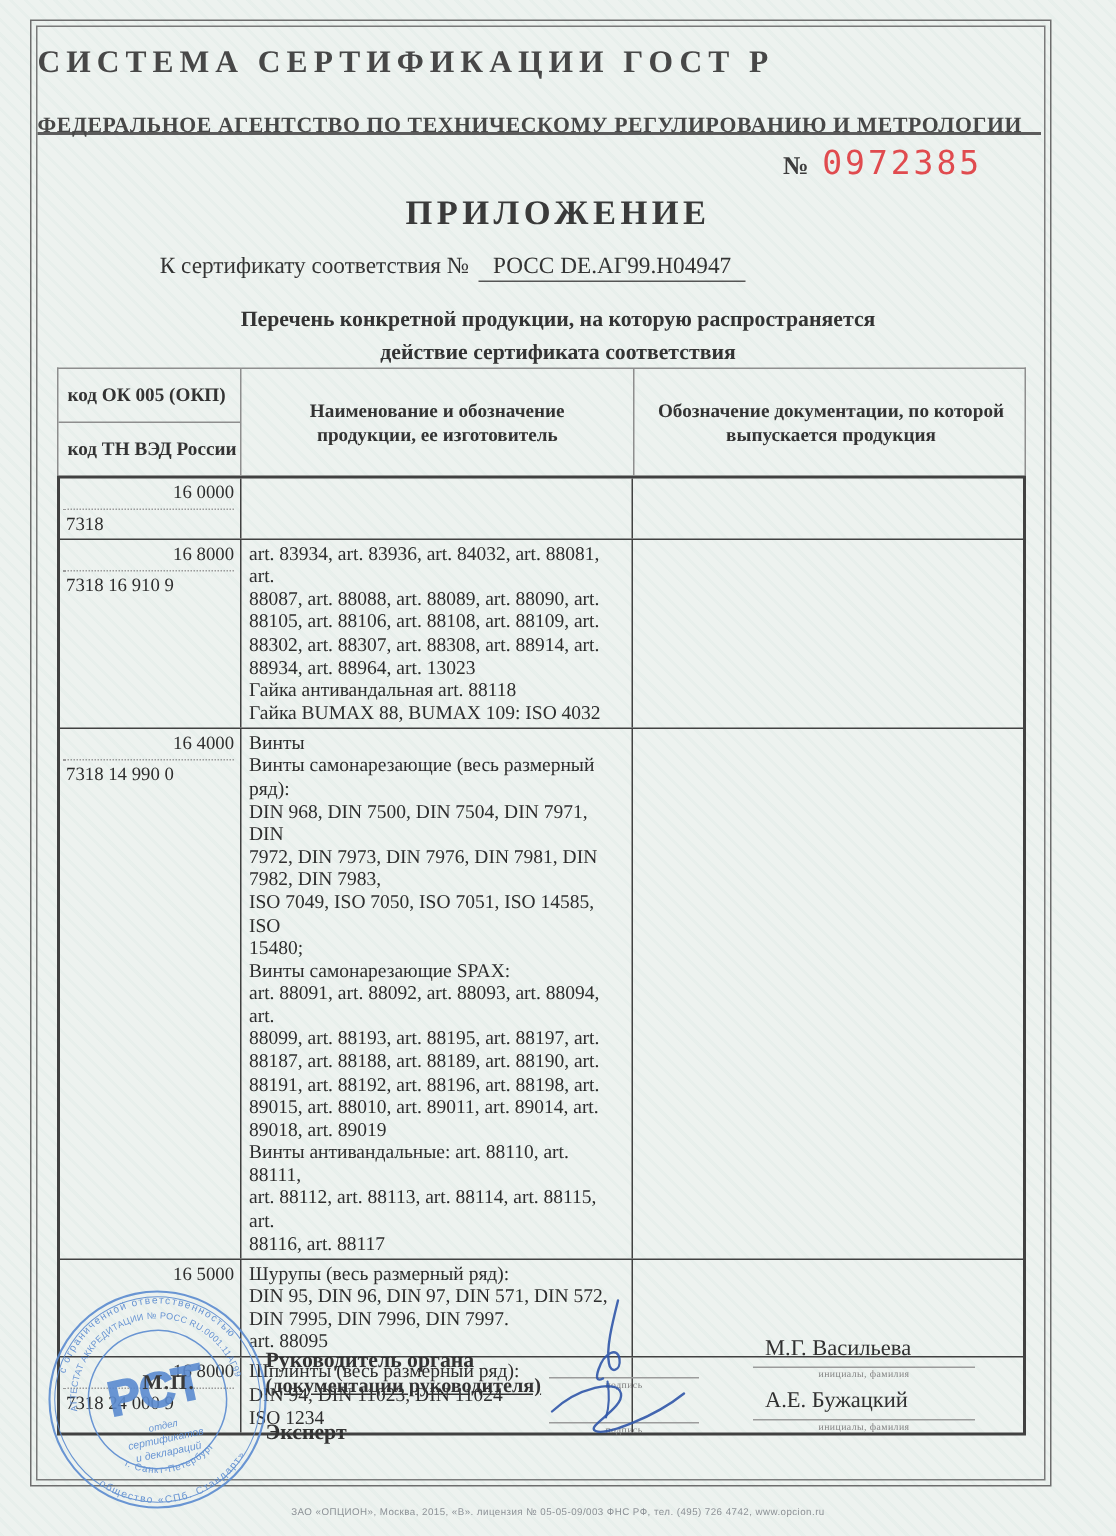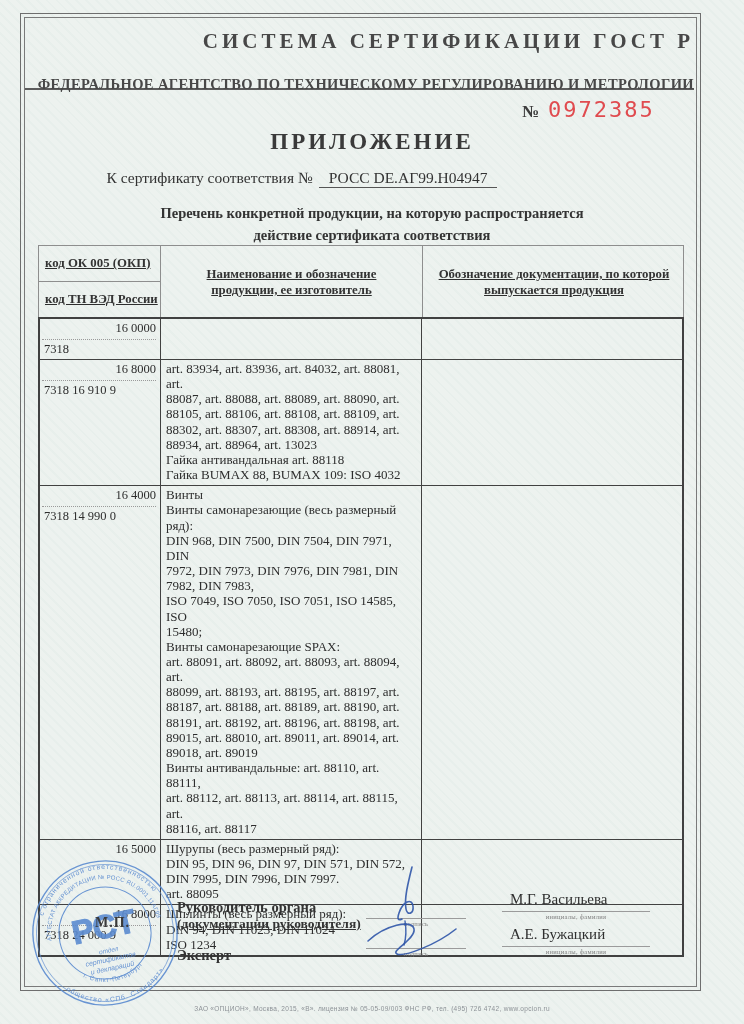--- a/index.html
+++ b/index.html
@@ -6,34 +6,34 @@
   .page{
     position:relative;width:744px;height:1024px;overflow:hidden;
     background:#edf2ef;
     background-image:repeating-linear-gradient(45deg, rgba(160,200,190,0.07) 0 2px, transparent 2px 7px);
     font-family:"Liberation Serif", serif;color:#2d2d2d;
   }
   
   .frame-outer{position:absolute;left:20px;top:13px;width:679px;height:976px;border:1px solid #6e6e6e;}
   .frame-inner{position:absolute;left:24px;top:17px;width:671px;height:968px;border:1px solid #7a7a7a;}
   
-  .header-box{position:absolute;left:25px;top:18px;width:669px;height:70px;border-bottom:2px solid #5c5c5c;text-align:right;}
+  .header-box{position:absolute;left:25px;top:18px;width:669px;height:70px;border-bottom:2px solid #5c5c5c;text-align:left;}
   .hdr1{margin-top:11px;font-size:21px;font-weight:bold;letter-spacing:4px;color:#474747;}
   .hdr2{margin-top:22px;font-size:14.5px;font-weight:bold;letter-spacing:0.4px;color:#474747;}
   
   .form-number{position:absolute;left:522px;top:97px;display:flex;align-items:baseline;gap:9px;}
   .form-number .no{font-size:17px;font-weight:bold;color:#3d3d3d;}
   .form-number .digits{font-family:"DejaVu Sans Mono", monospace;font-size:22px;letter-spacing:2px;color:#e04b4f;}
   .appendix-title{position:absolute;left:0;top:129px;width:744px;text-align:center;font-size:23px;font-weight:bold;letter-spacing:3px;color:#3a3a3a;}
   .cert-line{position:absolute;left:0;top:169px;width:604px;text-align:center;font-size:15.5px;color:#333;}
   .cert-line .val{border-bottom:1px solid #555;padding:0 10px 1px 10px;margin-left:6px;}
   .subtitle{position:absolute;left:0;top:202px;width:744px;text-align:center;font-size:14.5px;font-weight:bold;line-height:22px;color:#333;white-space:pre-line;}
   
   .ptable{position:absolute;left:38px;top:245px;width:646px;font-size:13px;}
-  .thead{display:grid;grid-template-columns:122px 262px 262px;border:1px solid #8e8e8e;border-bottom:none;text-decoration:underline;}
+  .thead{display:grid;grid-template-columns:122px 262px 262px;border:1px solid #8e8e8e;border-bottom:none;}
   .th{border-right:1px solid #8e8e8e;display:flex;align-items:center;justify-content:center;text-align:center;font-weight:bold;font-size:12.8px;height:71px;padding:0 14px;line-height:16px;color:#333;}
   .th:last-child{border-right:none;padding:0 10px;}
   .th-codes{display:flex;flex-direction:column;border-right:1px solid #8e8e8e;height:71px;padding:0;}
   .th-codes div{flex:1;display:flex;align-items:center;padding-left:6px;font-weight:bold;font-size:12.8px;color:#333;}
   .th-codes div:first-child{border-bottom:1px solid #8e8e8e;}
   .tbody{border:2px solid #414141;}
   .trow{display:grid;grid-template-columns:121px 261px 260px;border-top:1px solid #414141;}
   .trow:first-child{border-top:none;}
   .cell{min-height:14px;}
   .code-cell{border-right:1px solid #414141;font-size:12.5px;}

